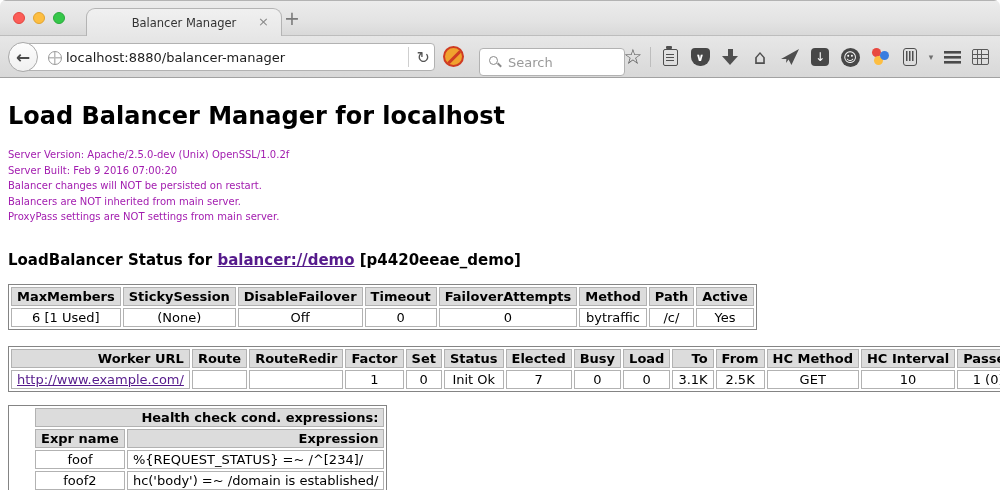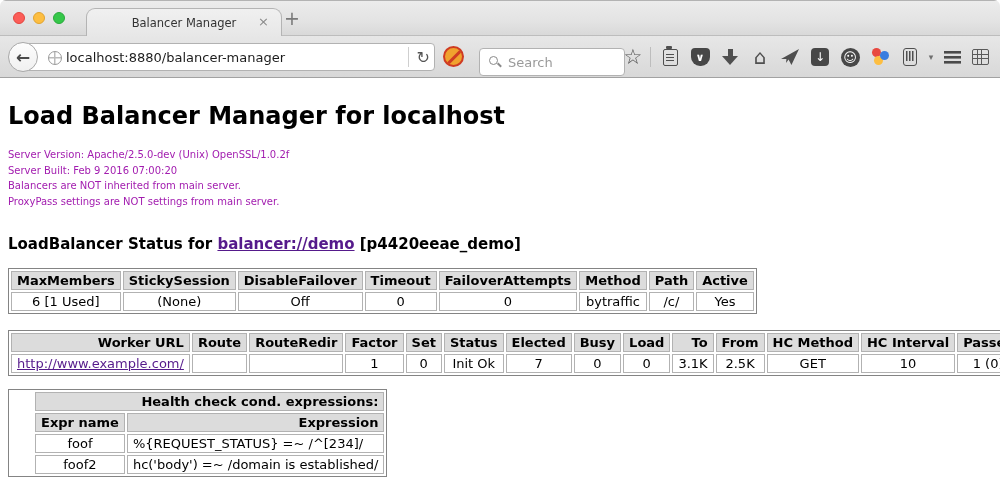--- a/index.html
+++ b/index.html
@@ -208,20 +208,21 @@
         </span>
     </div>
   </div>
 
   <div class="page">
     <h1>Load Balancer Manager for localhost</h1>
 
     <div class="server-info">
       <div>Server Version: Apache/2.5.0-dev (Unix) OpenSSL/1.0.2f</div>
       <div>Server Built: Feb 9 2016 07:00:20</div>
+      <div>Balancer changes will NOT be persisted on restart.</div>
       <div>Balancers are NOT inherited from main server.</div>
       <div>ProxyPass settings are NOT settings from main server.</div>
     </div>
 
     <div class="status-heading">
       <span>LoadBalancer Status for </span><a href="#">balancer://demo</a><span> [p4420eeae_demo]</span>
     </div>
 
     <table class="balancer-table">
       <tbody>

